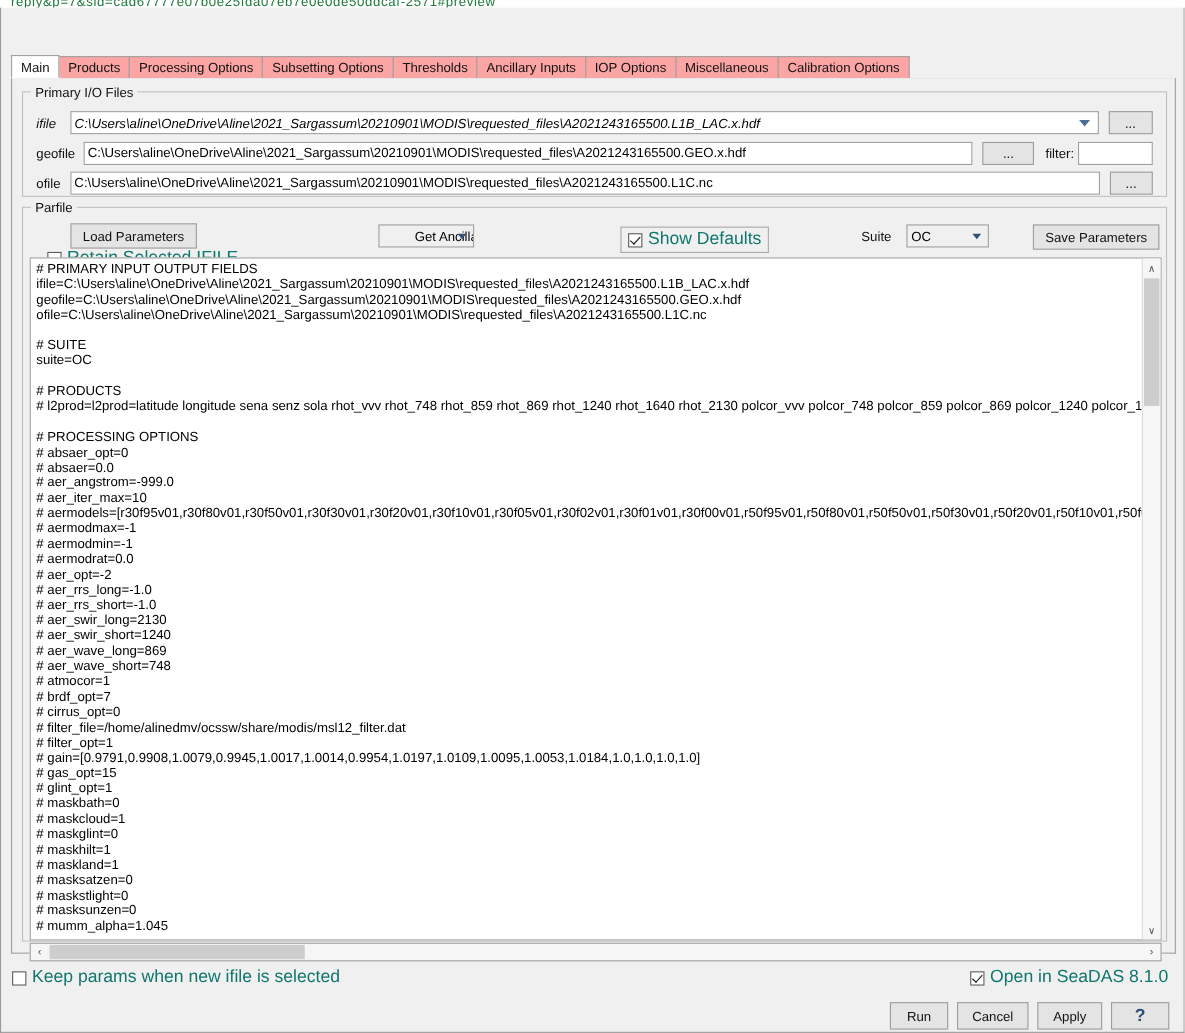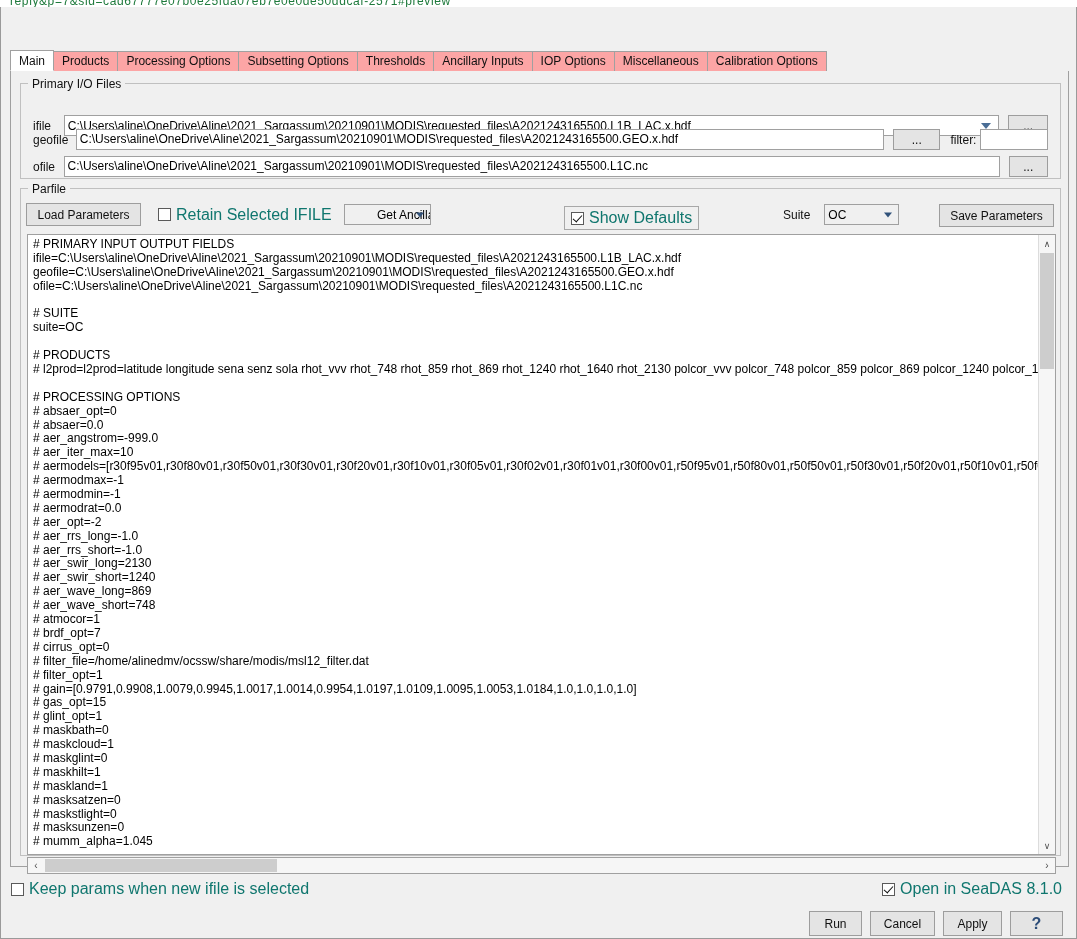--- a/index.html
+++ b/index.html
@@ -224,21 +224,21 @@
       <div class="tab">IOP Options</div>
       <div class="tab">Miscellaneous</div>
       <div class="tab">Calibration Options</div>
     </div>
 
     <div class="content">
 
       <div class="group grp-io">
         <div class="legend">Primary I/O Files</div>
 
-        <div class="row" style="left:12px; top:31px; width:1015px;">
+        <div class="row" style="left:12px; top:17px; width:1015px;font-style:italic;">
           <div class="lbl" style="width:27px;">ifile</div>
           <div class="combo-field" style="width:942px; margin-left:4px;">
             <span>C:\Users\aline\OneDrive\Aline\2021_Sargassum\20210901\MODIS\requested_files\A2021243165500.L1B_LAC.x.hdf</span>
             <span class="caret"></span>
           </div>
           <div class="btn" style="width:40px; height:21px; margin-left:9px;">...</div>
         </div>
 
         <div class="row" style="left:12px; top:45px; width:1015px;">
           <div class="lbl" style="width:41px;">geofile</div>
@@ -257,21 +257,21 @@
           <div class="field" style="width:950px; margin-left:4px; height:21px; line-height:19px;">
             <span>C:\Users\aline\OneDrive\Aline\2021_Sargassum\20210901\MODIS\requested_files\A2021243165500.L1C.nc</span>
           </div>
           <div class="btn" style="width:40px; height:21px; margin-left:9px;">...</div>
         </div>
       </div>
 
       <div class="group grp-par">
         <div class="legend">Parfile</div>
 
-        <div class="row" style="left:5px; top:14px;">
+        <div class="row" style="left:5px; top:14px;flex-direction:column;">
           <div class="btn" style="width:115px; height:23px;">Load Parameters</div>
           <div class="chk" style="margin-left:17px;">
             <span class="box"></span>
             <span class="t">Retain Selected IFILE</span>
           </div>
         </div>
 
         <div class="combo" style="position:absolute; left:323px; top:15px; width:87px; height:21px;padding-left:32px;">
           <span>Get Ancillary</span>
           <span class="caret"></span>

